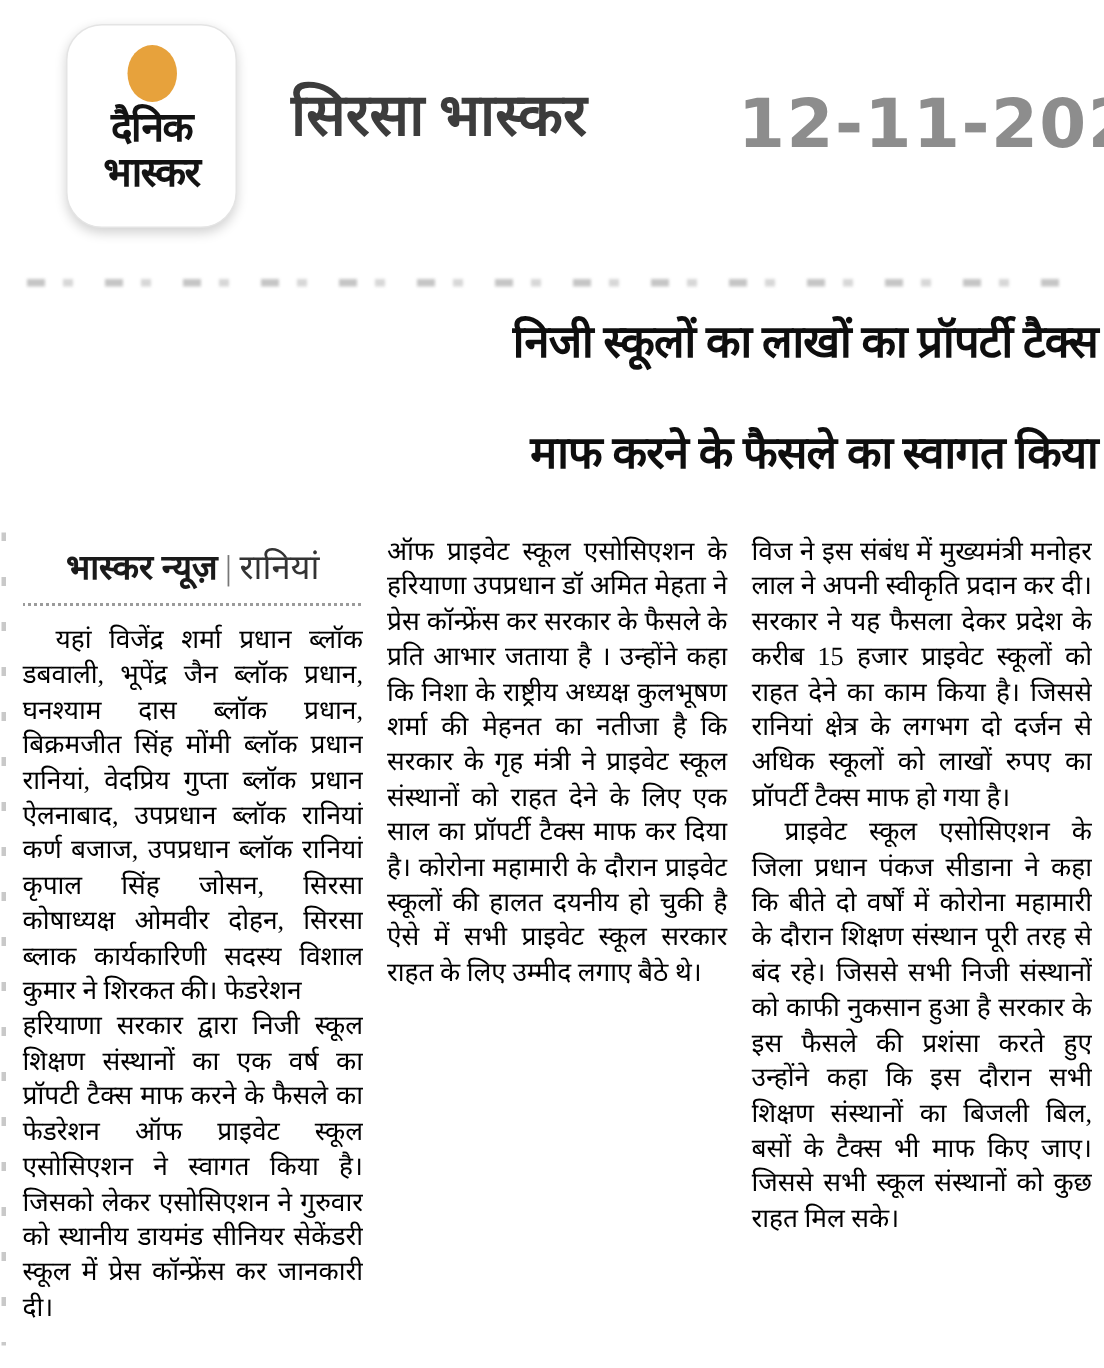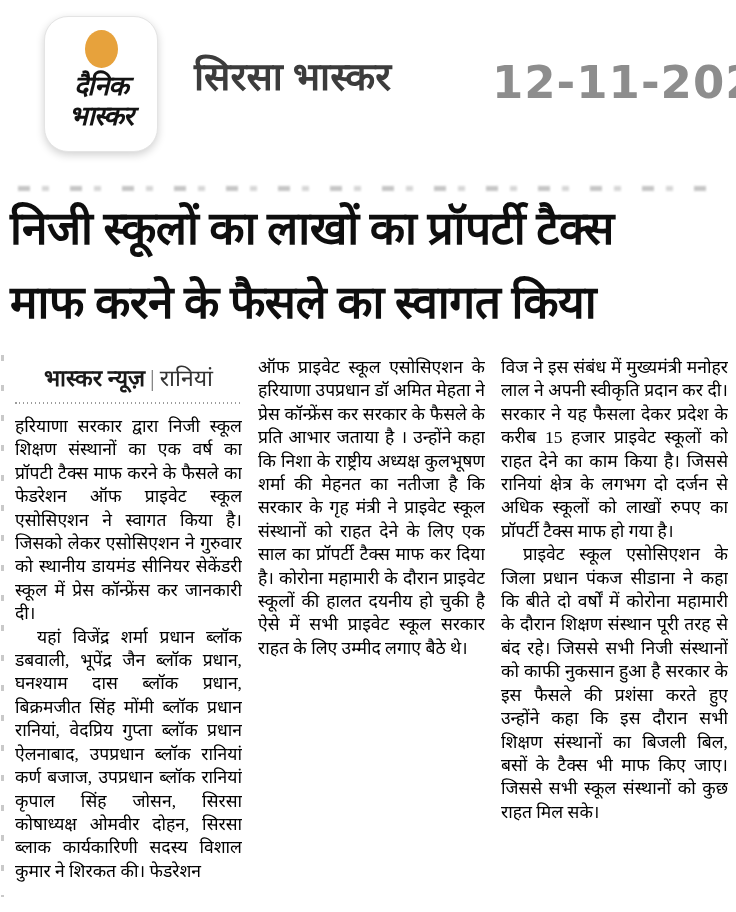--- a/index.html
+++ b/index.html
@@ -16,21 +16,20 @@
   .logo-card {
     position: absolute;
     left: 44px; top: 16px;
     width: 114px; height: 136px;
     background: #ffffff;
     border: 1px solid #e4e4e4;
     border-radius: 24px;
     box-shadow: 0 3px 8px rgba(0,0,0,0.18);
     display: flex; flex-direction: column; align-items: center;
     box-sizing: border-box;
-    font-style: italic;
   }
   .logo-dot {
     width: 33px; height: 38px;
     border-radius: 50%;
     margin-top: 13px;
   }
   .logo-text {
     margin-top: 3px;
     font-weight: 700;
     font-size: 27px;
@@ -75,25 +74,26 @@
     width: 3px;
     background: repeating-linear-gradient(180deg,
       rgba(100,100,100,0.35) 0 6px, transparent 6px 30px);
   }
 
   
   .headline {
     position: absolute;
     top: 192px; left: 10px; right: 4px;
     margin: 0;
-    font-size: 46px;
+    font-size: 30px;
     line-height: 74px;
     font-weight: 700;
     color: #0e0e0e;
     letter-spacing: -0.5px;
+    text-align: right;
   }
   .hl-line { display: block; white-space: nowrap; }
 
   
   .columns {
     position: absolute;
     left: 15px; top: 356px;
     width: 713px; bottom: 10px;
     display: flex;
     gap: 16px;
@@ -148,22 +148,22 @@
     <span class="hl-line">निजी स्कूलों का लाखों का प्रॉपर्टी टैक्स</span>
     <span class="hl-line">माफ करने के फैसले का स्वागत किया</span>
   </h1>
 
   <div class="columns">
     <div class="col">
       <div class="byline">
         <span class="byline-source">भास्कर न्यूज़</span><span class="byline-sep">|</span><span class="byline-location">रानियां</span>
       </div>
       <div class="dotted-rule"></div>
-    <p class="body-para">हरियाणा सरकार द्वारा निजी स्कूल शिक्षण संस्थानों का एक वर्ष का प्रॉपटी टैक्स माफ करने के फैसले का फेडरेशन ऑफ प्राइवेट स्कूल एसोसिएशन ने स्वागत किया है। जिसको लेकर एसोसिएशन ने गुरुवार को स्थानीय डायमंड सीनियर सेकेंडरी स्कूल में प्रेस कॉन्फ्रेंस कर जानकारी दी।</p>
-        <p class="body-para indent">यहां विजेंद्र शर्मा प्रधान ब्लॉक डबवाली, भूपेंद्र जैन ब्लॉक प्रधान, घनश्याम दास ब्लॉक प्रधान, बिक्रमजीत सिंह मोंमी ब्लॉक प्रधान रानियां, वेदप्रिय गुप्ता ब्लॉक प्रधान ऐलनाबाद, उपप्रधान ब्लॉक रानियां कर्ण बजाज, उपप्रधान ब्लॉक रानियां कृपाल सिंह जोसन, सिरसा कोषाध्यक्ष ओमवीर दोहन, सिरसा ब्लाक कार्यकारिणी सदस्य विशाल कुमार ने शिरकत की। फेडरेशन</p>
+    <p class="body-para indent">यहां विजेंद्र शर्मा प्रधान ब्लॉक डबवाली, भूपेंद्र जैन ब्लॉक प्रधान, घनश्याम दास ब्लॉक प्रधान, बिक्रमजीत सिंह मोंमी ब्लॉक प्रधान रानियां, वेदप्रिय गुप्ता ब्लॉक प्रधान ऐलनाबाद, उपप्रधान ब्लॉक रानियां कर्ण बजाज, उपप्रधान ब्लॉक रानियां कृपाल सिंह जोसन, सिरसा कोषाध्यक्ष ओमवीर दोहन, सिरसा ब्लाक कार्यकारिणी सदस्य विशाल कुमार ने शिरकत की। फेडरेशन</p>
+        <p class="body-para">हरियाणा सरकार द्वारा निजी स्कूल शिक्षण संस्थानों का एक वर्ष का प्रॉपटी टैक्स माफ करने के फैसले का फेडरेशन ऑफ प्राइवेट स्कूल एसोसिएशन ने स्वागत किया है। जिसको लेकर एसोसिएशन ने गुरुवार को स्थानीय डायमंड सीनियर सेकेंडरी स्कूल में प्रेस कॉन्फ्रेंस कर जानकारी दी।</p>
       </div>
     <div class="col">
         <p class="body-para">ऑफ प्राइवेट स्कूल एसोसिएशन के हरियाणा उपप्रधान डॉ अमित मेहता ने प्रेस कॉन्फ्रेंस कर सरकार के फैसले के प्रति आभार जताया है । उन्होंने कहा कि निशा के राष्ट्रीय अध्यक्ष कुलभूषण शर्मा की मेहनत का नतीजा है कि सरकार के गृह मंत्री ने प्राइवेट स्कूल संस्थानों को राहत देने के लिए एक साल का प्रॉपर्टी टैक्स माफ कर दिया है। कोरोना महामारी के दौरान प्राइवेट स्कूलों की हालत दयनीय हो चुकी है ऐसे में सभी प्राइवेट स्कूल सरकार राहत के लिए उम्मीद लगाए बैठे थे।</p>
       </div>
     <div class="col">
         <p class="body-para">विज ने इस संबंध में मुख्यमंत्री मनोहर लाल ने अपनी स्वीकृति प्रदान कर दी। सरकार ने यह फैसला देकर प्रदेश के करीब 15 हजार प्राइवेट स्कूलों को राहत देने का काम किया है। जिससे रानियां क्षेत्र के लगभग दो दर्जन से अधिक स्कूलों को लाखों रुपए का प्रॉपर्टी टैक्स माफ हो गया है।</p>
         <p class="body-para indent">प्राइवेट स्कूल एसोसिएशन के जिला प्रधान पंकज सीडाना ने कहा कि बीते दो वर्षों में कोरोना महामारी के दौरान शिक्षण संस्थान पूरी तरह से बंद रहे। जिससे सभी निजी संस्थानों को काफी नुकसान हुआ है सरकार के इस फैसले की प्रशंसा करते हुए उन्होंने कहा कि इस दौरान सभी शिक्षण संस्थानों का बिजली बिल, बसों के टैक्स भी माफ किए जाए। जिससे सभी स्कूल संस्थानों को कुछ राहत मिल सके।</p>
       </div>
   </div>
 

